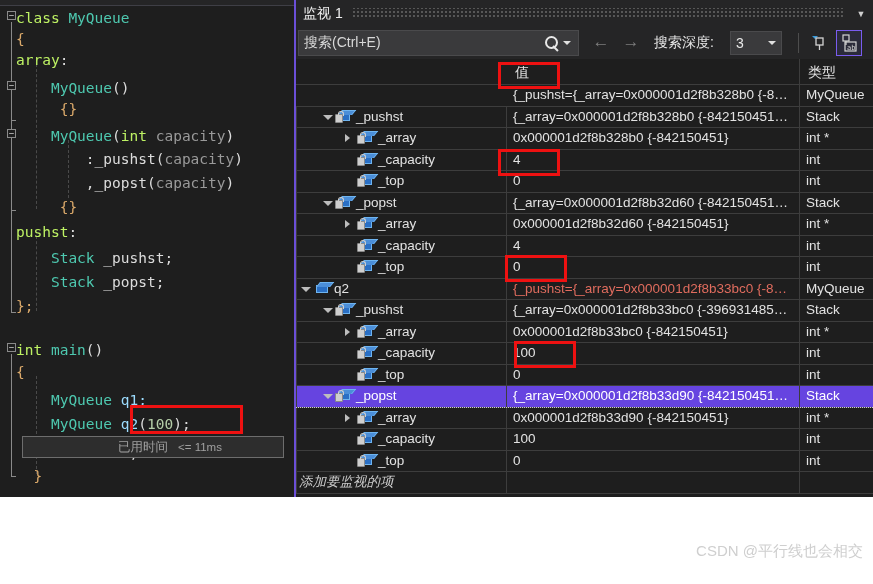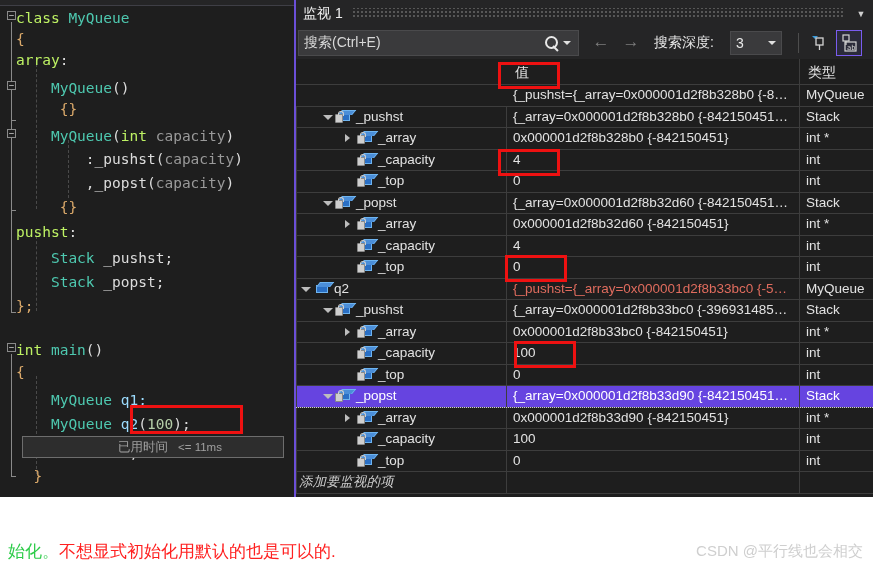--- a/index.html
+++ b/index.html
@@ -420,21 +420,21 @@
           <div class="cell type">int</div>
         </div>
         <div class="row" style="top: 193.5px;">
           <div class="cell name">
             <div class="exp open" style="left: 4px;"></div>
             <div class="vicon" style="left: 18px;">
               <div class="cube"></div>
             </div>
             <span class="name-text" style="left: 37px;">q2</span>
           </div>
-          <div class="cell value changed">{_pushst={_array=0x000001d2f8b33bc0 {-5…</div>
+          <div class="cell value changed">{_pushst={_array=0x000001d2f8b33bc0 {-8…</div>
           <div class="cell type">MyQueue</div>
         </div>
         <div class="row" style="top: 215px;">
           <div class="cell name">
             <div class="exp open" style="left: 26px;"></div>
             <div class="vicon" style="left: 40px;">
               <div class="cube"></div>
               <div class="lock"></div>
             </div>
             <span class="name-text" style="left: 59px;">_pushst</span>
@@ -530,17 +530,16 @@
       </div>
     <div id="watch-highlights">
         <div class="wredbox" style="left: 202px; top: 62px; width: 62px; height: 27px; border-color: rgb(238, 17, 17);"></div>
         <div class="wredbox" style="left: 202px; top: 149px; width: 62px; height: 27px; border-color: rgb(238, 17, 17);"></div>
         <div class="wredbox" style="left: 209px; top: 255px; width: 62px; height: 27px; border-color: rgb(238, 17, 17);"></div>
         <div class="wredbox" style="left: 218px; top: 341px; width: 62px; height: 27px; border-color: rgb(238, 17, 17);"></div>
       </div>
   </div>
 
   <div id="annotation">
-    <div class="ann-line" id="ann-line2" style="top:43px;"><span class="ann-green">始化。</span><span class="ann-red">不想显式初始化用默认的也是可以的.</span></div>
     <div id="watermark">CSDN @平行线也会相交</div>
   </div>
 
 </div>
 
 </body></html>

